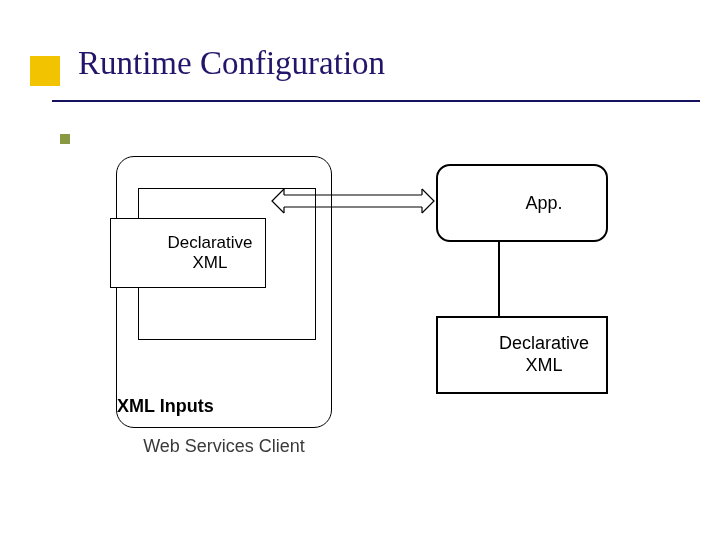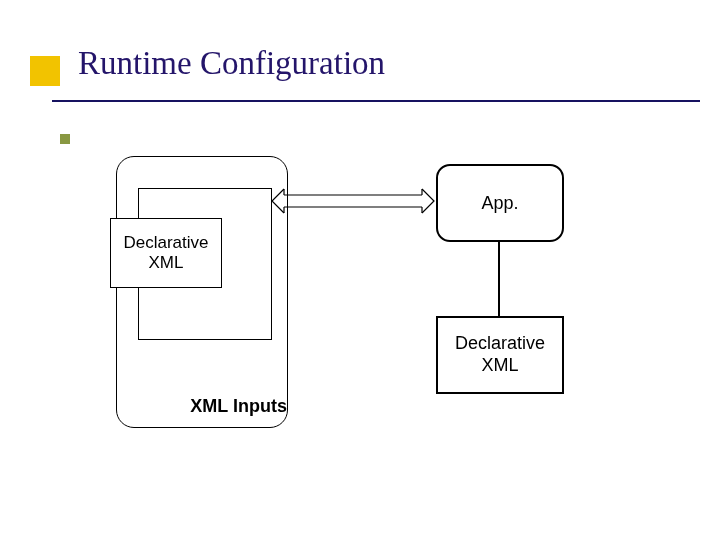--- a/index.html
+++ b/index.html
@@ -54,35 +54,36 @@
   .box {
     position: absolute;
     background: #ffffff;
     text-align: center;
     display: flex;
     flex-direction: column;
     align-items: center;
     justify-content: center;
     font-size: 18px;
     color: #000;
+    padding-left: 44px;
   }
   .outer {
     left: 0px;
     top: 0px;
     width: 170px;
     height: 270px;
     border: 1.5px solid #000;
     border-radius: 18px;
   }
   .xml-inputs-label {
     position: absolute;
     bottom: 10px;
     left: 0;
     right: 0;
-    text-align: right;
+    text-align: left;
     font-weight: bold;
     font-size: 18px;
   }
   .web-services-label {
     position: absolute;
     left: -4px;
     right: -4px;
     bottom: -30px;
     text-align: center;
     font-size: 18px;
@@ -142,20 +143,21 @@
 
 <div class="accent-square"></div>
 <div class="title">Runtime Configuration</div>
 <div class="hr-line"></div>
 <div class="bullet"></div>
 
 <div class="diagram">
 
   <div class="box outer">
     <div class="xml-inputs-label">XML Inputs</div>
+    <div class="web-services-label">Web Services Client</div>
   </div>
 
   <div class="box inner-xml"></div>
 
   <div class="box decl-xml-left">
     <span style="white-space:pre-line;">Declarative
 XML</span>
   </div>
 
   <div class="box app-box">

